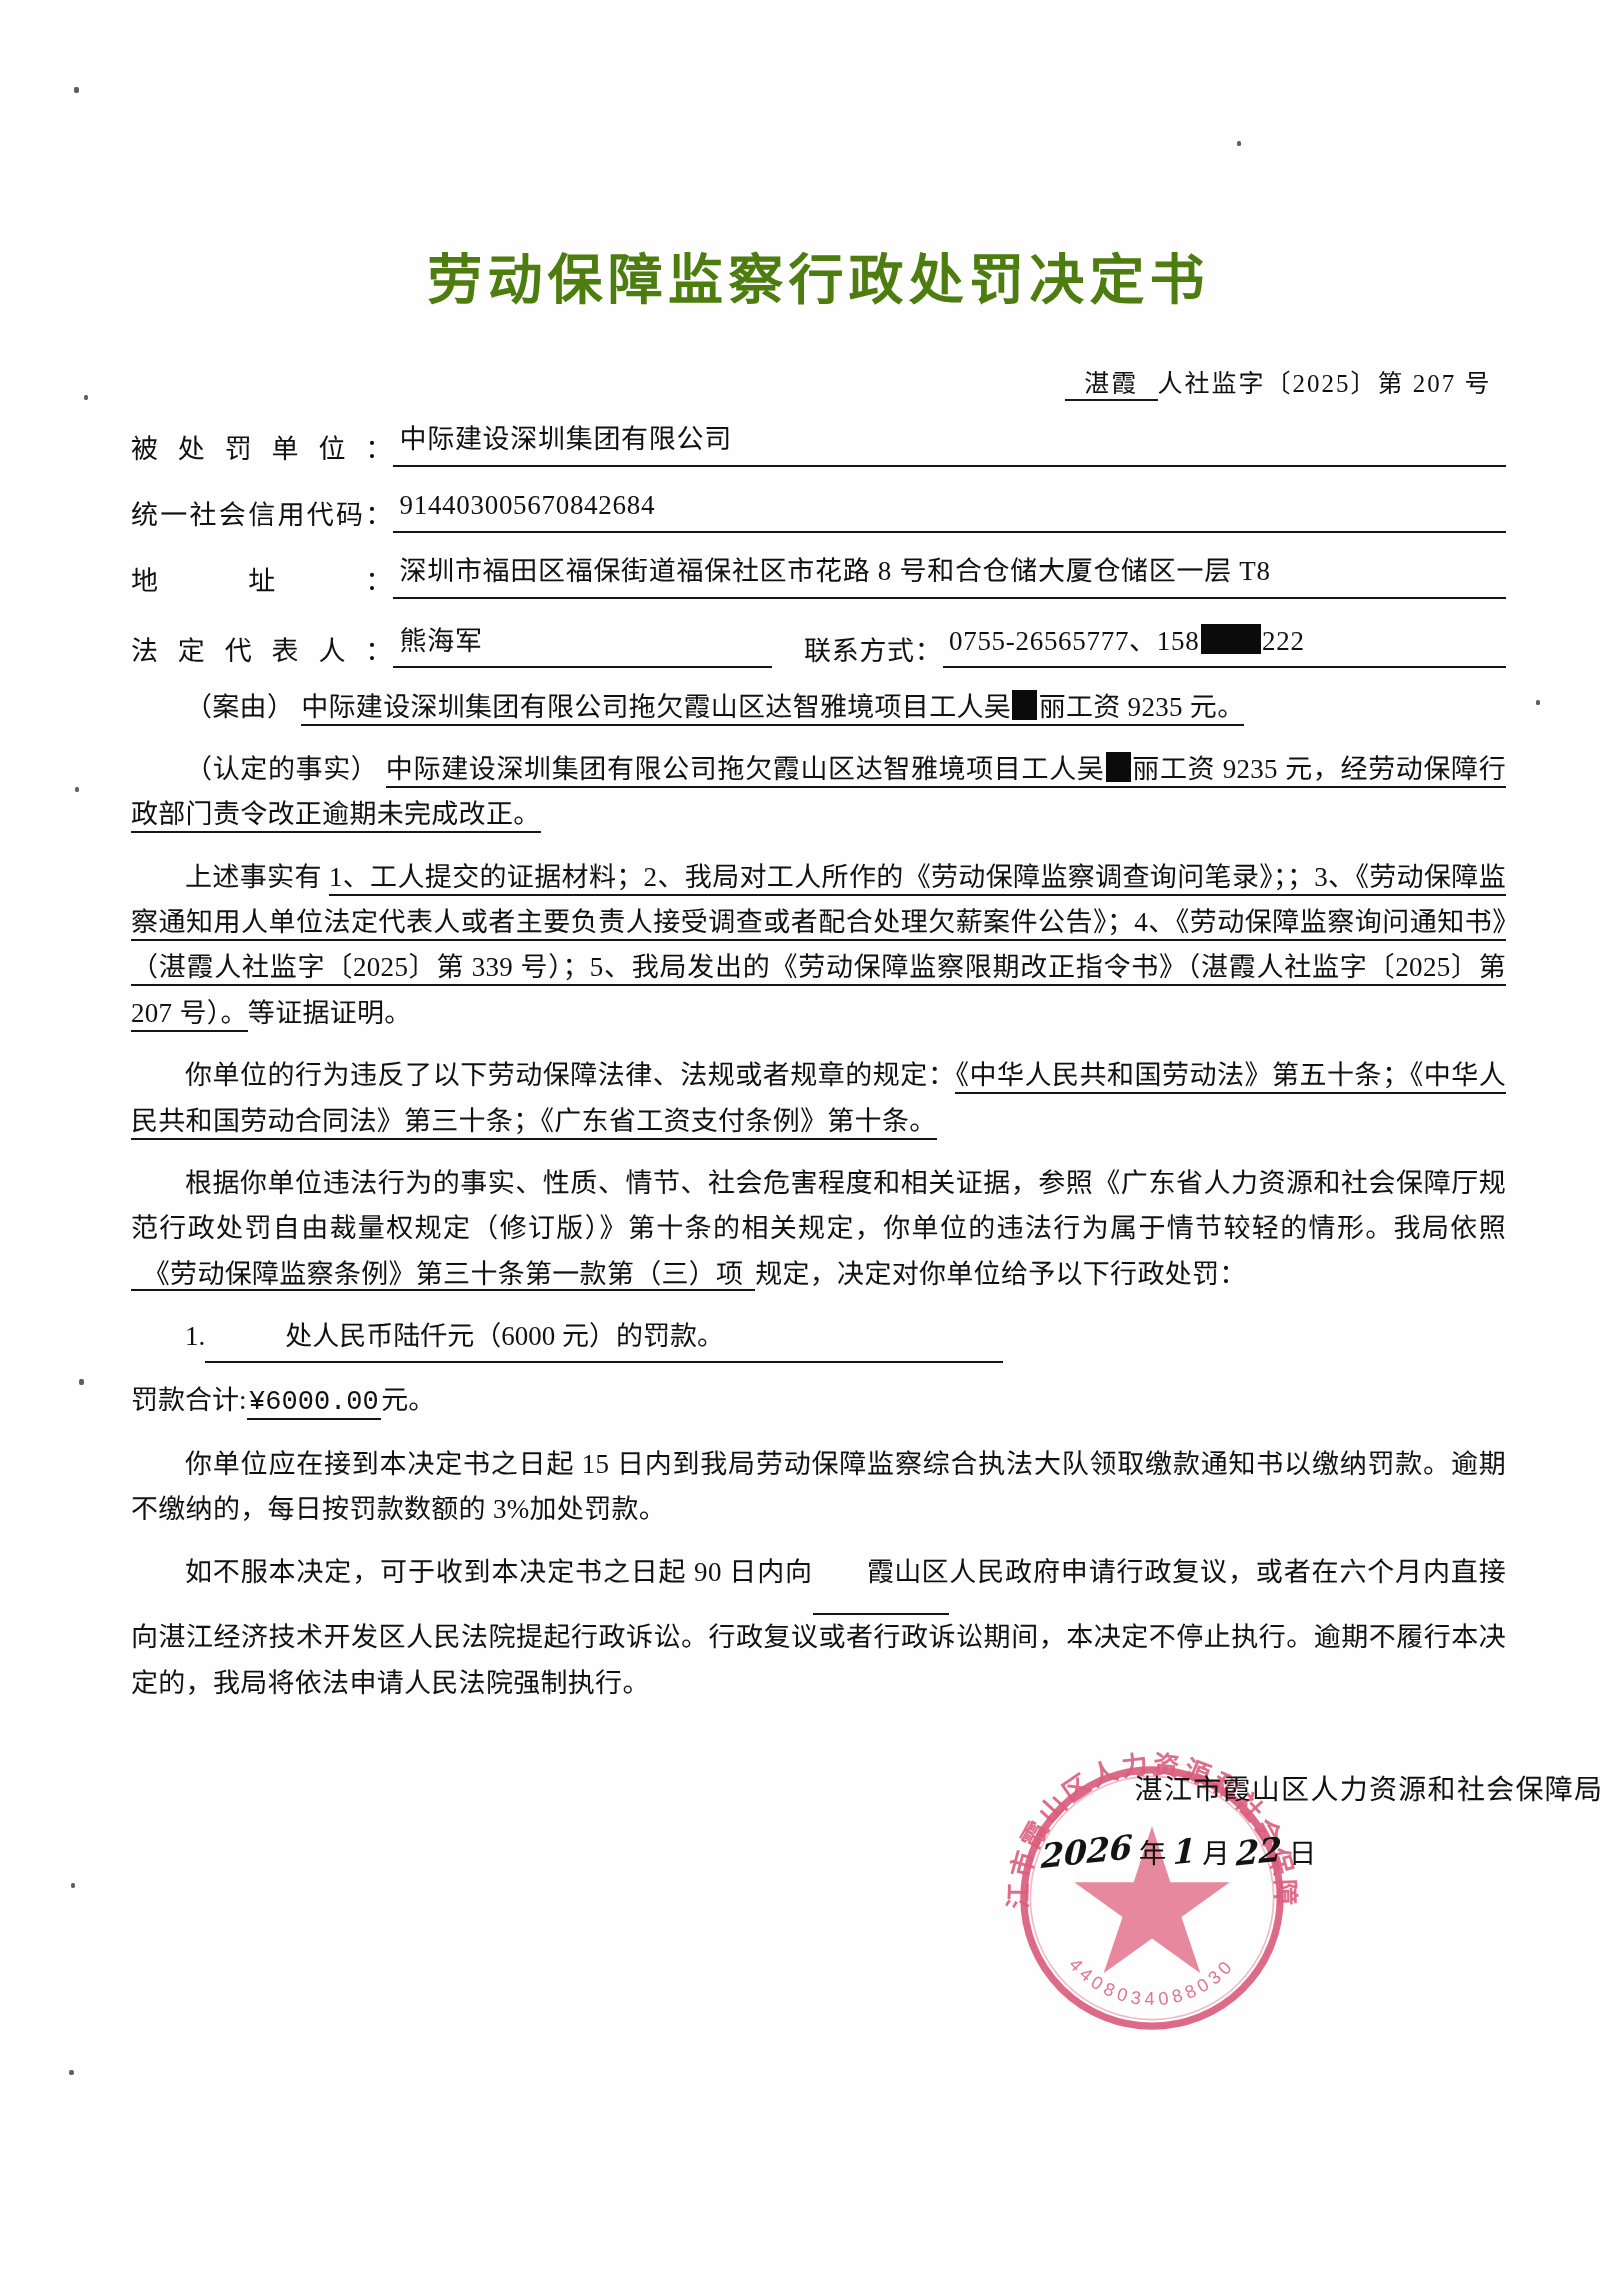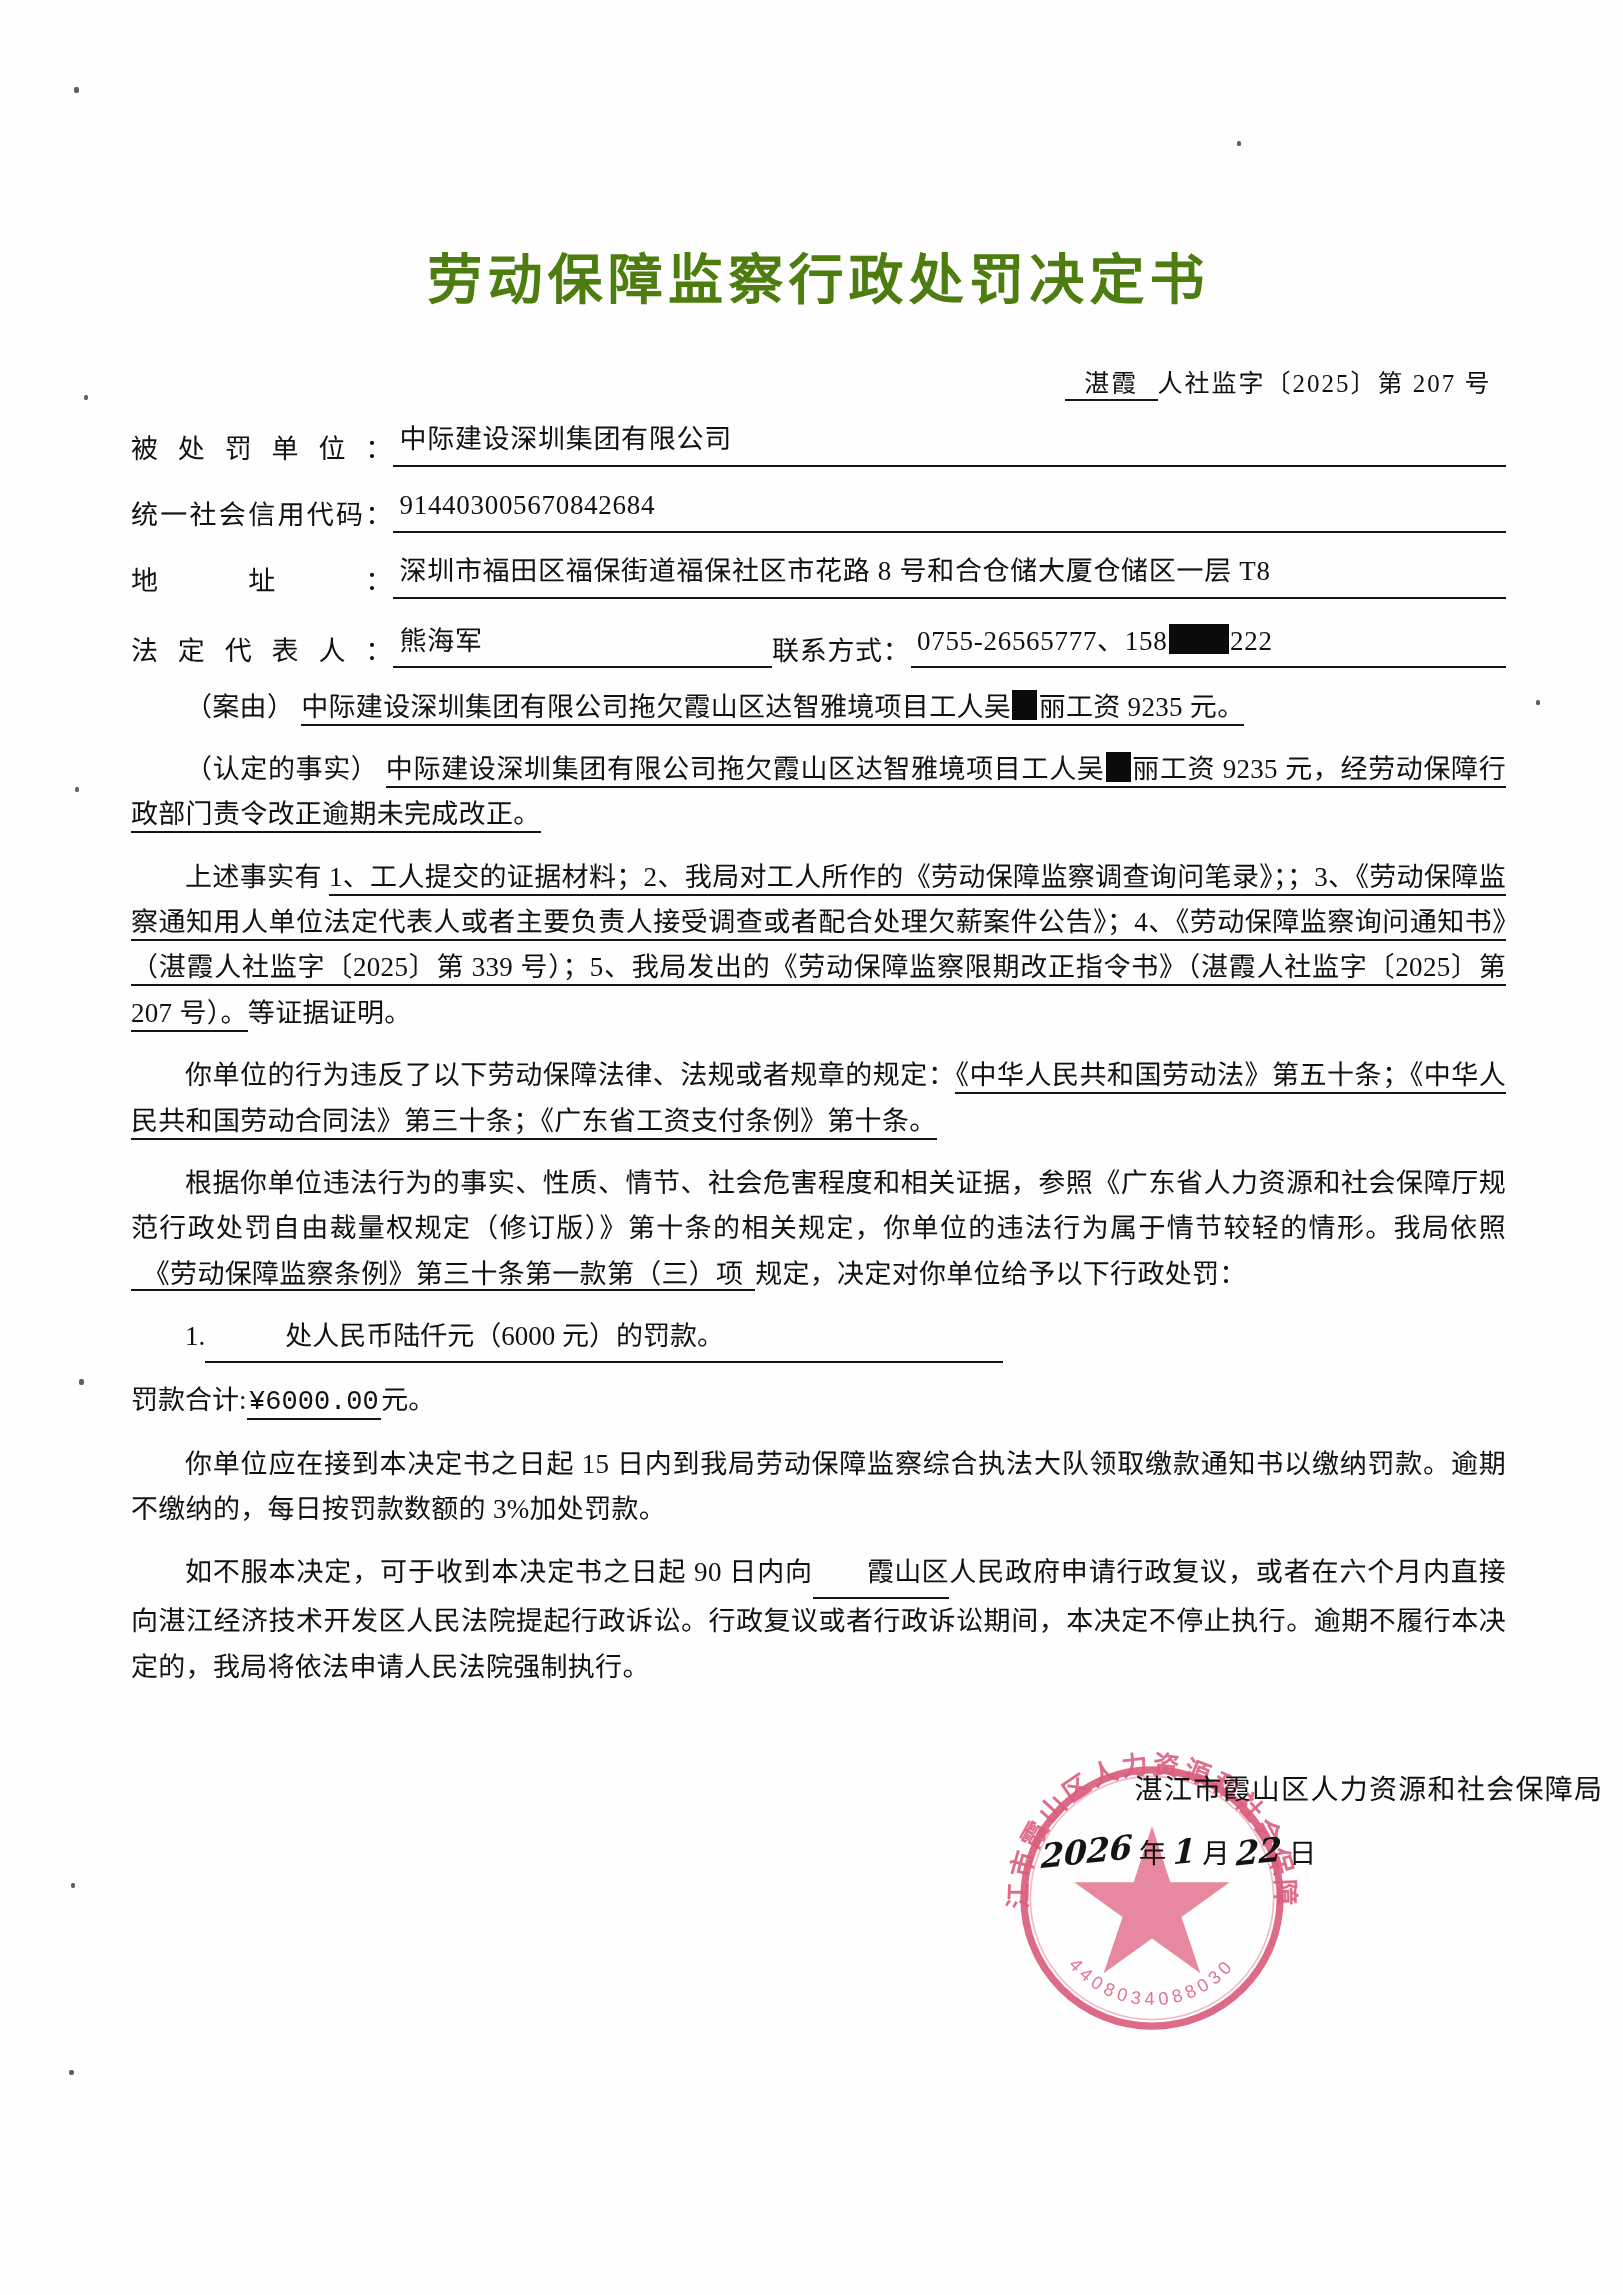--- a/index.html
+++ b/index.html
@@ -99,20 +99,21 @@
   }
   .field-value.cont {
     margin-left: 262px;
   }
 
   .row-split {
     display: flex;
     align-items: flex-end;
     margin-top: 19.6px;
     font-size: 27px;
+    gap: 32px;
   }
   .half-left { flex: 0 0 641px; display: flex; align-items: flex-end; }
   .half-right { flex: 1 1 auto; display: flex; align-items: flex-end; }
   .half-left .field-value { min-width: 249px; }
 
   .redact {
     display: inline-block;
     width: 60px;
     height: 30px;
     background: #0b0b0b;
@@ -161,21 +162,21 @@
     border-bottom: 2.6px solid #161616;
     font-family: "Liberation Mono", "DejaVu Sans Mono", monospace;
     padding: 0 2.6px 1.3px 2.6px;
   }
 
   .inline-blank {
     display: inline-block;
     min-width: 124px;
     text-align: center;
     border-bottom: 2.6px solid #161616;
-    padding-bottom: 2px;
+    padding-bottom: 18px;
   }
 
   
   .sign-block {
     position: absolute;
     right: 19.6px;
     top: 1767px;
     width: 589px;
     text-align: right;
   }

